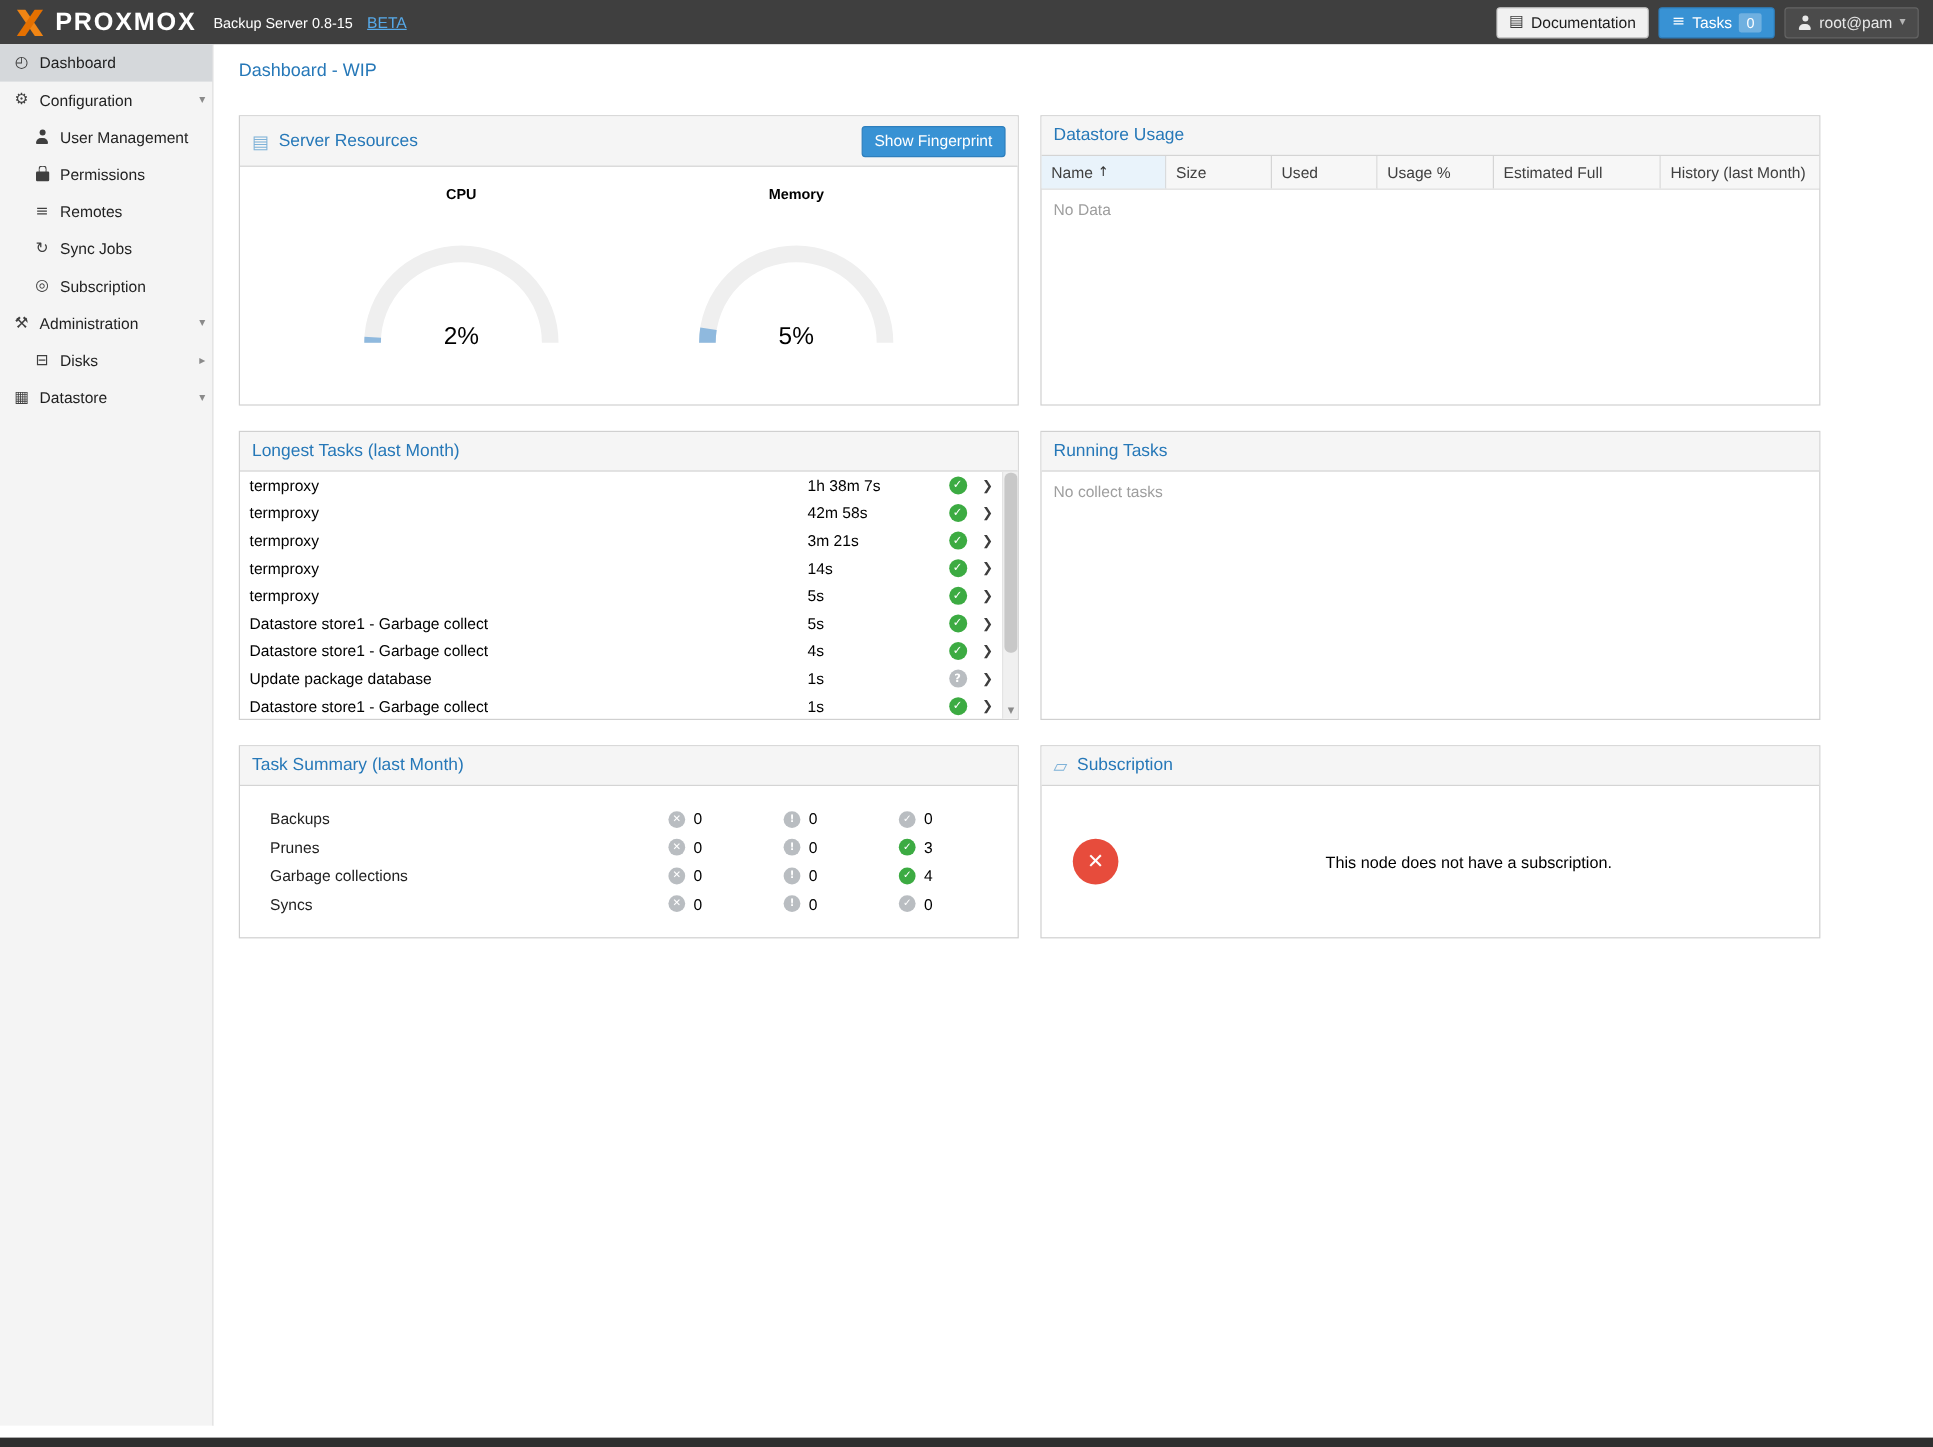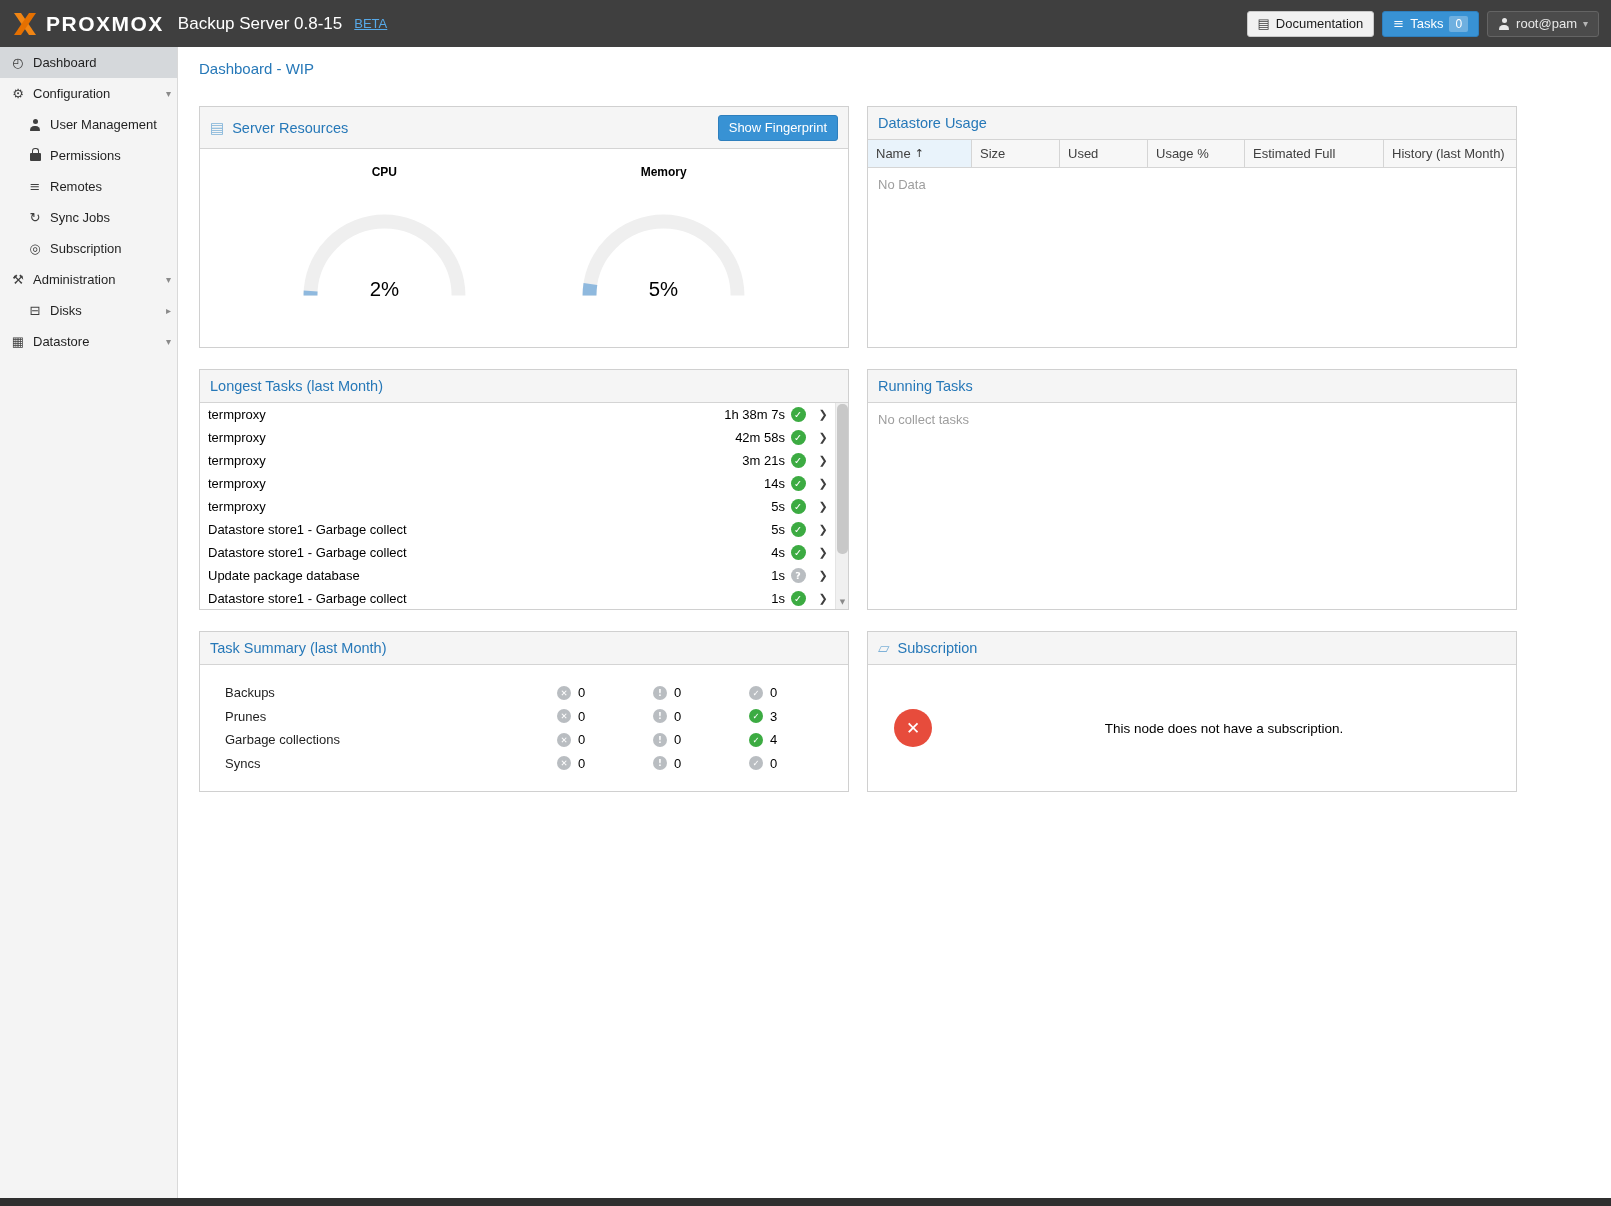--- a/index.html
+++ b/index.html
@@ -5,24 +5,24 @@
   :root{
     --accent:#3892d4; --title-blue:#2678b8; --ok-green:#3cab42;
     --neutral-gray:#b9bdc1; --error-red:#e74c3c; --brand-orange:#e57000;
   }
   *{box-sizing:border-box;margin:0;padding:0;}
   html,body{width:1611px;height:1206px;overflow:hidden;}
   body{font-family:"Liberation Sans","DejaVu Sans",sans-serif;font-size:13px;background:#fff;color:#1f1f1f;}
   .glyph{font-family:"DejaVu Sans",sans-serif;}
 
   
-  .topbar{height:47px;background:#3f3f3f;display:flex;align-items:center;padding:0 12px;gap:8px;color:#fff;}
+  .topbar{height:37px;background:#3f3f3f;display:flex;align-items:center;padding:0 12px;gap:8px;color:#fff;}
   .brand{display:flex;align-items:center;gap:8px;}
   .brand-text{font-weight:bold;font-size:21px;letter-spacing:1.5px;color:#fff;}
-  .subtitle{font-size:17px;color:#fff;margin-left:6px;}
+  .subtitle{font-size:12px;color:#fff;margin-left:6px;}
   .beta{color:#57a9e8;text-decoration:underline;font-size:13px;margin-left:4px;cursor:pointer;}
   .topbar-right{margin-left:auto;display:flex;align-items:center;gap:8px;}
   .btn{height:26px;border-radius:3px;font-size:13px;display:inline-flex;align-items:center;gap:6px;padding:0 10px;border:1px solid transparent;cursor:pointer;font-family:inherit;}
   .btn-light{background:#f1f1f1;color:#1b1b1b;border-color:#c9c9c9;}
   .btn-blue{background:var(--accent,#3892d4);color:#fff;border-color:#2e7fbd;}
   .badge{background:rgba(255,255,255,.28);padding:1px 6px;border-radius:2px;font-size:12px;}
   .btn-dark{background:#4b4b4b;color:#e8e8e8;border-color:#646464;}
   .btn-dark .caret{color:#b5b5b5;font-size:10px;}
   .btn .icon{font-family:"DejaVu Sans",sans-serif;font-size:13px;}
   .btn-light .icon{color:#3a3a3a;}
@@ -66,21 +66,21 @@
   .th:last-child{border-right:none;}
   .th.sorted{background:#e9f3fb;}
   .sort{font-size:11px;color:#333;font-family:"DejaVu Sans",sans-serif;}
   .empty-text{padding:9px 10px;font-size:13px;color:#9e9e9e;}
 
   
   .list-body{position:relative;height:206px;overflow:hidden;}
   .t-list{margin-right:13px;}
   .t-row{height:23px;display:flex;align-items:center;padding-left:8px;font-size:13px;color:#000;cursor:pointer;}
   .t-name{flex:1;}
-  .t-dur{width:112px;text-align:right;}
+  .t-dur{width:112px;}
   .t-status{width:26px;display:flex;justify-content:center;}
   .circle{width:15px;height:15px;border-radius:50%;color:#fff;font-size:9.5px;line-height:15px;text-align:center;font-weight:bold;font-family:"DejaVu Sans",sans-serif;}
   .circle.ok{background:var(--ok-green,#3cab42);}
   .circle.unknown{background:var(--neutral-gray,#b9bdc1);}
   .t-go{width:24px;text-align:center;color:#3e3e3e;font-weight:bold;font-size:11px;font-family:"DejaVu Sans",sans-serif;}
   .scrollbar{position:absolute;top:0;right:0;width:13px;height:100%;background:#f0f0f0;border-left:1px solid #e4e4e4;}
   .scroll-thumb{position:absolute;top:1px;left:1px;width:11px;height:150px;background:#c8c8c8;border-radius:5px;}
   .scroll-btn{position:absolute;bottom:0;left:0;width:13px;height:15px;color:#8a8a8a;font-size:7px;display:flex;align-items:center;justify-content:center;font-family:"DejaVu Sans",sans-serif;cursor:pointer;}
 
   

